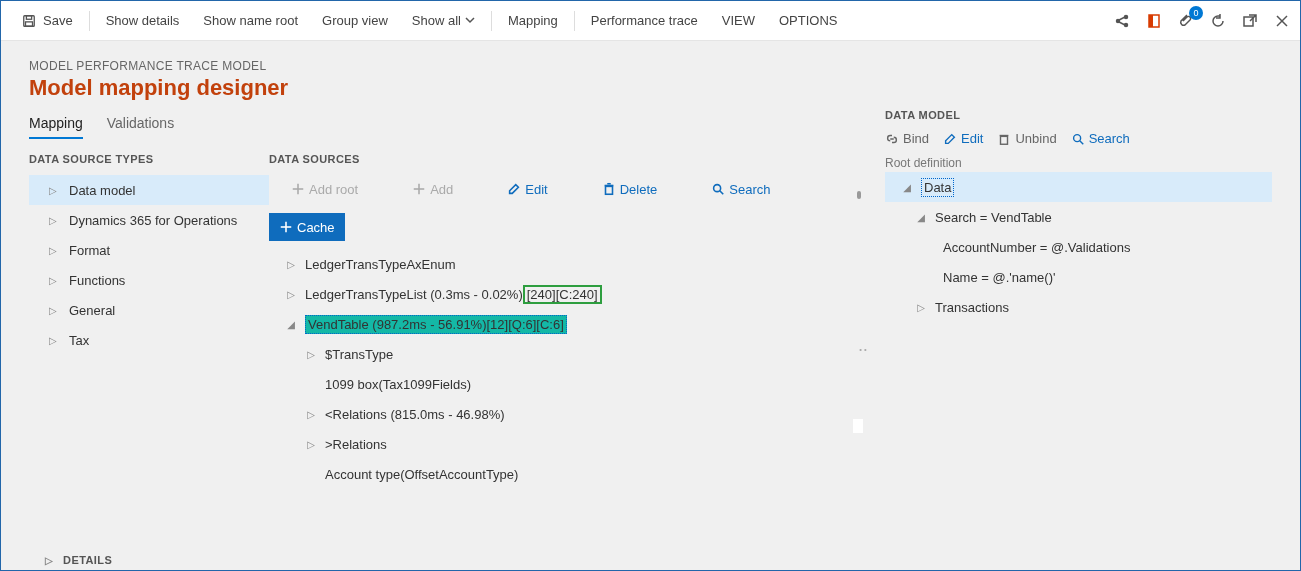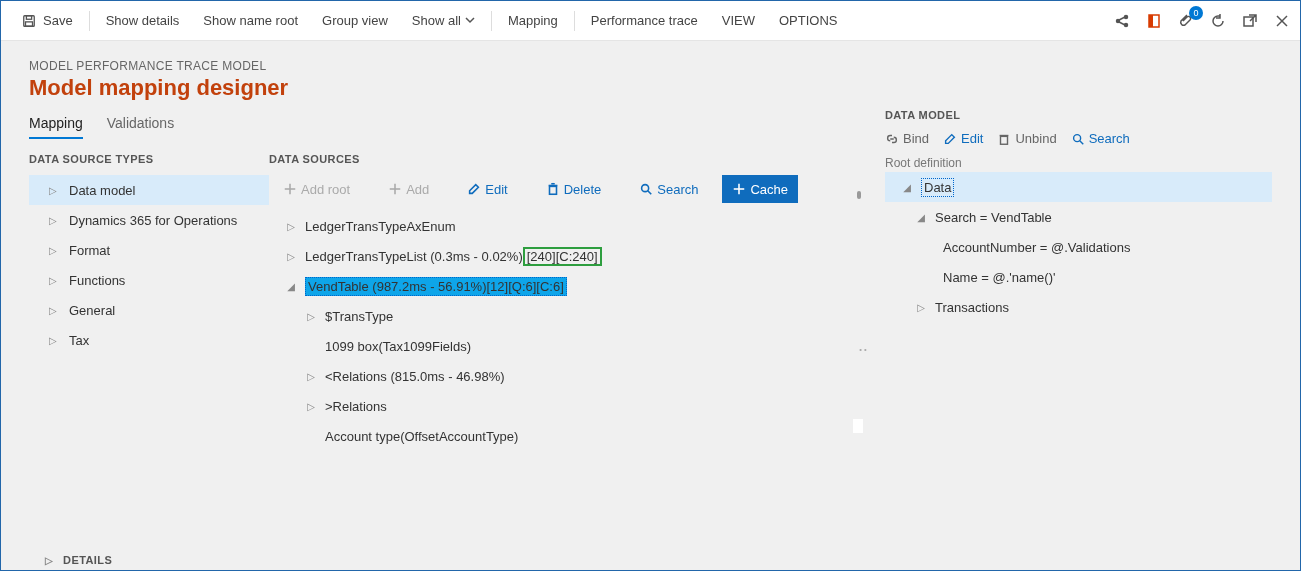--- a/index.html
+++ b/index.html
@@ -34,33 +34,33 @@
   .col-types { width: 240px; }
   .col-sources { flex: 1; position: relative; }
   .col-hdr { font-size: 11px; font-weight: 600; color: #555; letter-spacing: 0.4px; margin-bottom: 10px; }
   
   .type-list { }
   .type-item { display: flex; align-items: center; padding: 6px 10px 6px 20px; color: #333; cursor: pointer; height: 30px; }
   .type-item.sel { background: #d8ebfa; }
   .type-caret { width: 10px; margin-right: 10px; color: #888; font-size: 10px; }
   
   .src-toolbar { display: flex; align-items: center; gap: 10px; margin-bottom: 8px; flex-wrap: wrap; }
-  .src-btn { display: flex; align-items: center; gap: 4px; color: #666; cursor: pointer; padding: 4px 14px; height: 28px; }
+  .src-btn { display: flex; align-items: center; gap: 4px; color: #666; cursor: pointer; padding: 4px 22px; height: 28px; }
   .src-btn.blue { color: #0f6cbd; }
   .src-btn.primary { background: #0f6cbd; color: #fff; padding: 4px 10px; }
   .src-btn svg { width: 14px; height: 14px; stroke: currentColor; fill: none; stroke-width: 1.8; }
   .disabled { color: #aaa; }
   
   .tree { }
   .tree-row { display: flex; align-items: center; padding: 5px 8px; height: 30px; cursor: pointer; }
   .tree-row .caret { width: 12px; color: #888; font-size: 10px; text-align: center; margin-right: 8px; flex-shrink: 0; }
   .tree-row .lbl { color: #333; }
   .pad-1 { padding-left: 8px; }
   .pad-3 { padding-left: 28px; }
-  .tree-row.sel .lbl { background: #0ea5e9; }
+  .tree-row.sel .lbl { background: #14b8a6; }
   .highlight { border: 1px dotted #0066cc; padding: 1px 2px; }
   .greenbox { border: 2px solid #2e9e3f; padding: 0 2px; }
   
   .scrollbar-stub { position: absolute; right: 6px; top: 38px; width: 4px; height: 8px; background: #999; border-radius: 2px; }
   .white-block { position: absolute; right: 4px; top: 266px; width: 10px; height: 14px; background: #fff; }
   
   .details-bar { display:flex; align-items:center; gap:10px; padding: 6px 0 4px 16px; font-size: 11px; color: #555; font-weight: 600; letter-spacing: 0.4px; }
   .details-caret { color:#888; font-size:10px; }
   
   .right-pane { flex: 1; padding: 0 4px 0 18px; overflow: hidden; display: flex; flex-direction: column; }

